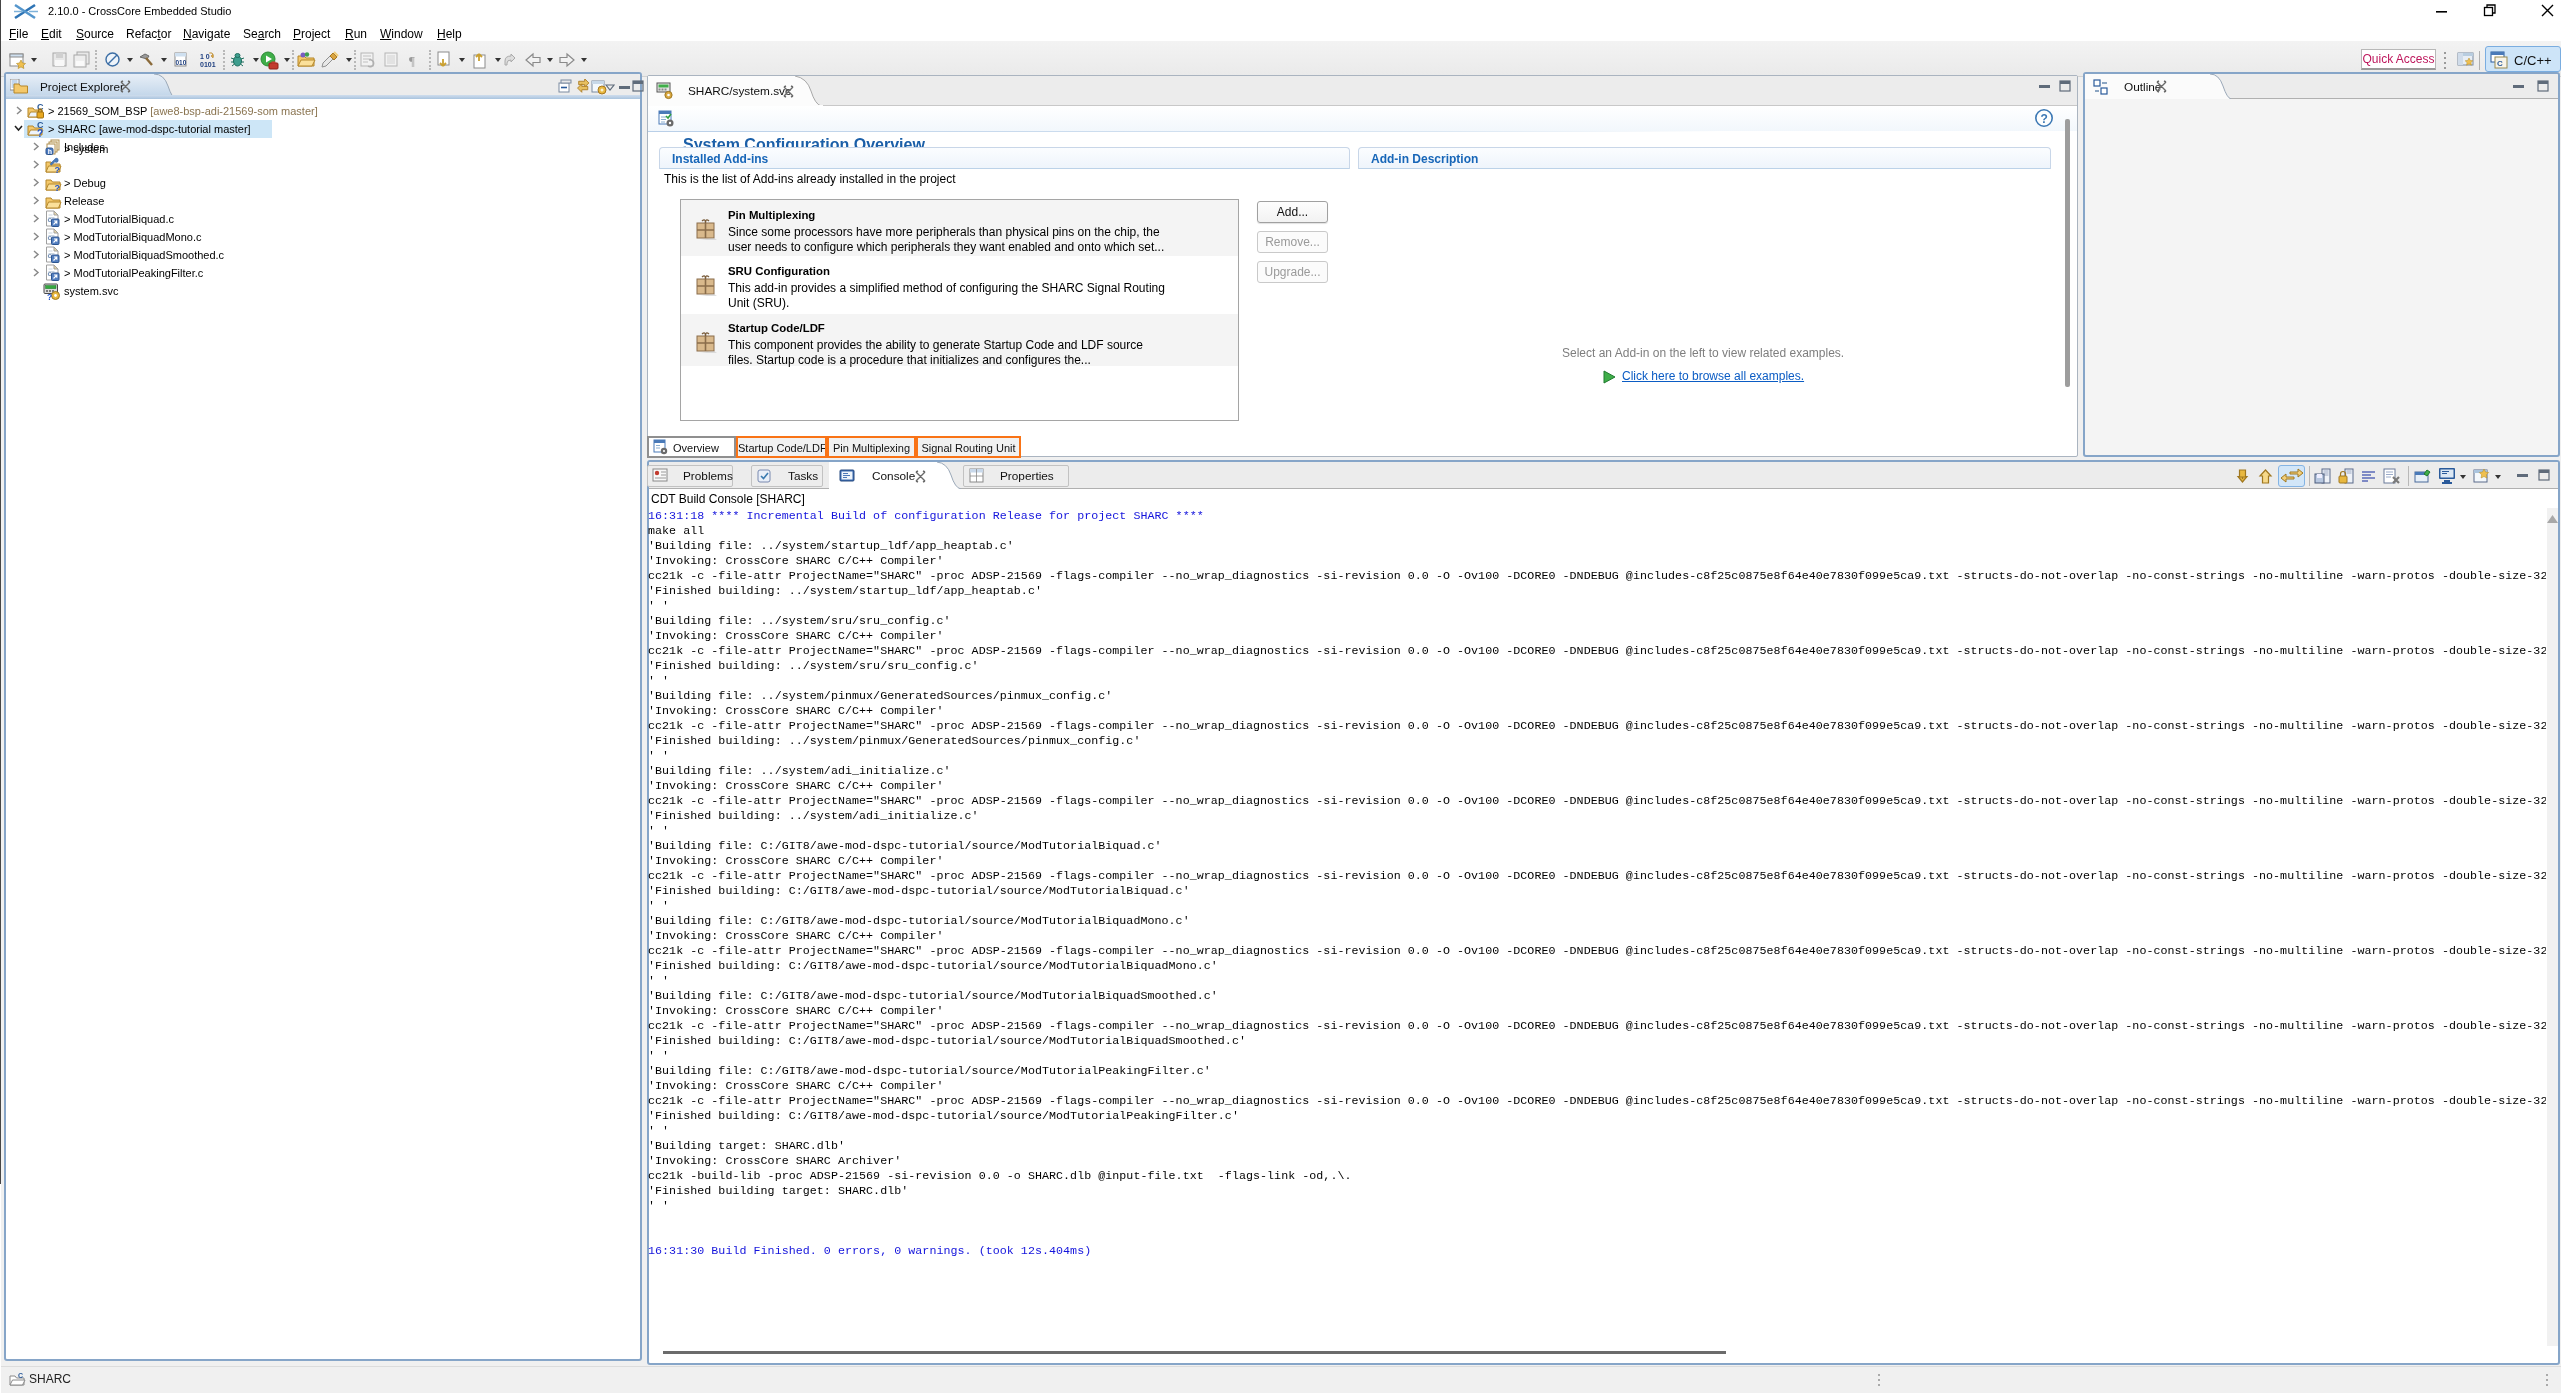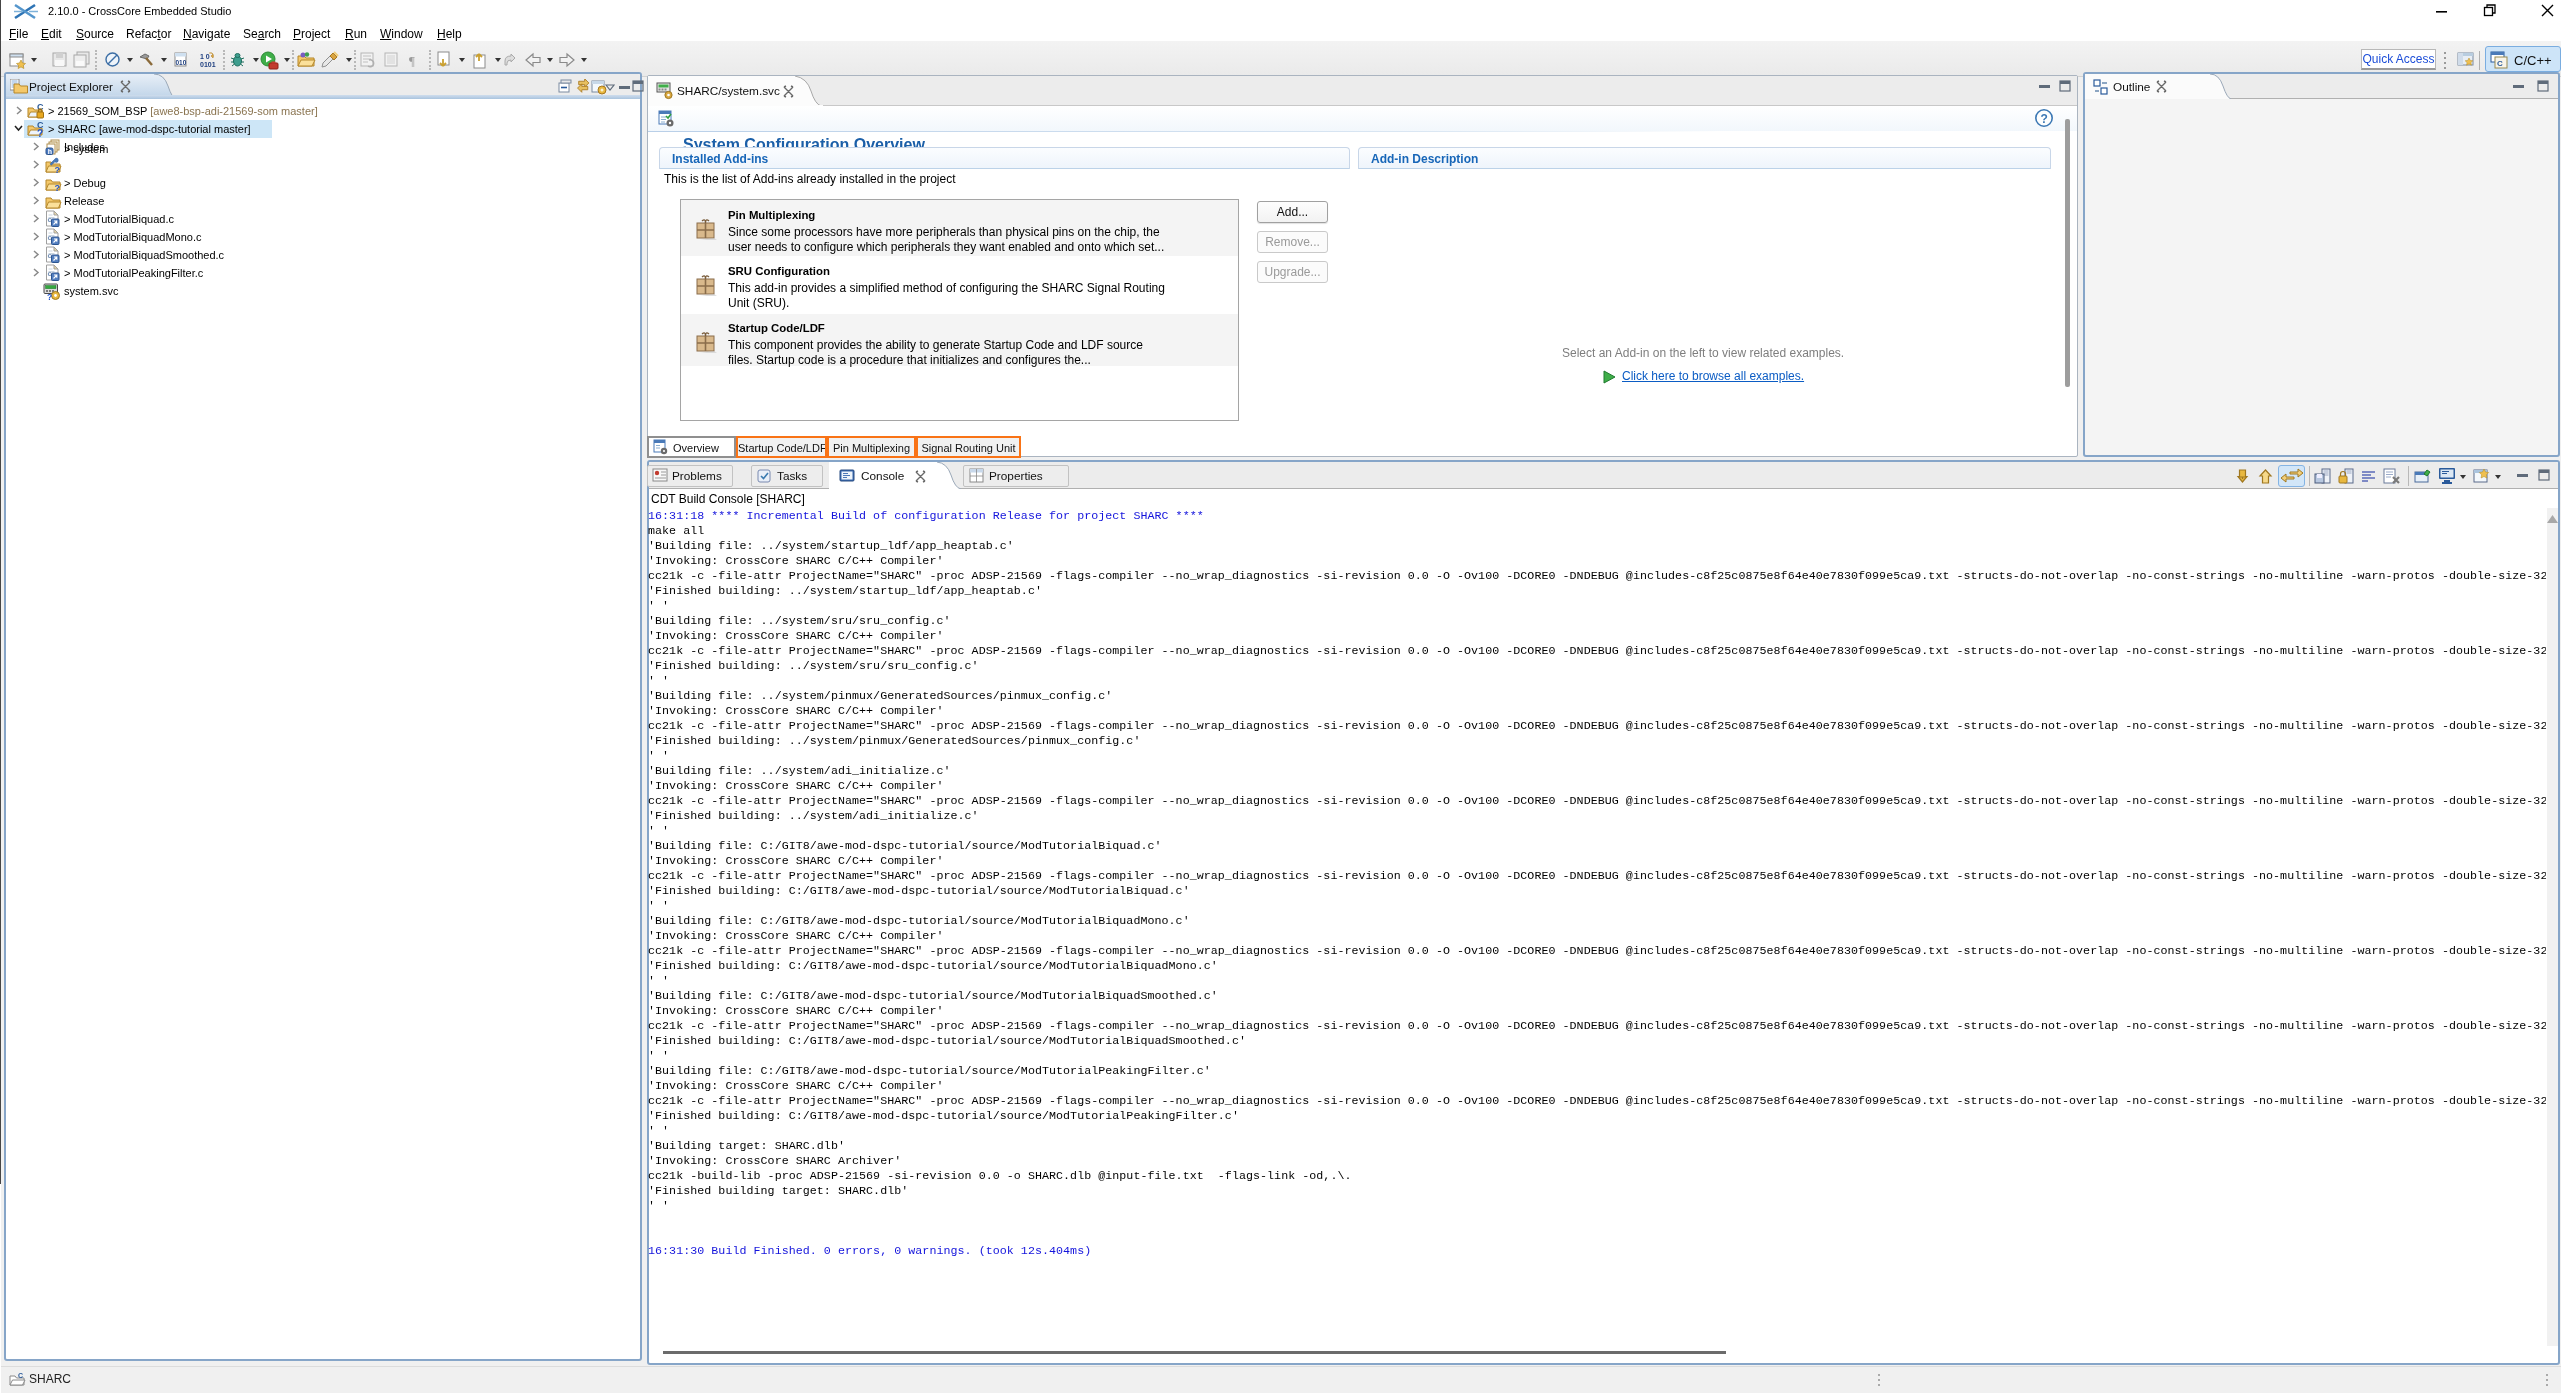--- a/index.html
+++ b/index.html
@@ -9,27 +9,27 @@
 #title { left:0; top:0; width:2561px; height:23px; background:#fff; }
 #titletext { left:47px; top:5px; font-size:11px; color:#000; }
 
 #menubar { left:0; top:23px; width:2561px; height:22px; background:#fff; }
 .mi { position:absolute; top:27px; font-size:12px; color:#000; }
 .mi u { text-decoration:underline; }
 
 #toolbar { left:0; top:41px; width:2561px; height:36px; background:linear-gradient(#f3f3f3,#eaeaea); border-bottom:1px solid #d2d2d2; }
 .tsep { position:absolute; top:4px; width:0px; height:20px; border-left:2px dotted #b8b8b8; }
 .dd { position:absolute; top:13px; width:0; height:0; border-left:3.5px solid transparent; border-right:3.5px solid transparent; border-top:4px solid #333; }
-#qa { left:2360px; top:49px; width:75px; height:21px; background:#fff; border:1px solid #b8b8b8; border-bottom:2px solid #9a9a9a; color:#1d4ed8; font-size:12px; text-align:center; line-height:19px; }
+#qa { left:2360px; top:49px; width:75px; height:21px; background:#fff; border:1px solid #b8b8b8; border-bottom:2px solid #9a9a9a; color:#be185d; font-size:12px; text-align:center; line-height:19px; }
 #ccpp { left:2484px; top:46px; width:76px; height:26px; background:#cde4f8; border:1px solid #7aade0; border-radius:3px; }
 
 #bench { left:0; top:77px; width:2561px; height:1289px; background:#f0f0f0; }
 
 .panel { position:absolute; background:#fff; border:2px solid #86a5c8; border-radius:3px; }
-.tabtext { position:absolute; top:6px; font-size:11.8px; color:#111; white-space:nowrap; }
+.tabtext { position:absolute; top:6px; font-size:11.8px; color:#111; white-space:nowrap;margin-left:11px; }
 
 .trow { position:absolute; left:0; height:18px; line-height:18px; white-space:nowrap; font-size:11px; }
 .olive { color:#8a7450; }
 .sel { position:absolute; background:#cde6f7; height:18px; }
 
 #edhead { font-size:16px; font-weight:bold; color:#1b5fa8;margin-top:27px; }
 .sect { position:absolute; border:1px solid #c8d6e8; border-bottom:none; border-radius:4px 4px 0 0; background:linear-gradient(#fbfdff,#eef4fb); }
 .sect .st { position:absolute; left:12px; top:4px; font-size:12px; font-weight:bold; color:#1766b8; }
 .sect .ul { position:absolute; left:0; right:0; bottom:0; height:1px; background:#bcd2e8; }
 .btn { position:absolute; width:71px; height:22px; border:1px solid #a0a0a0; border-radius:3px; background:linear-gradient(#fdfdfd,#f2f2f2); font-size:12px; text-align:center; line-height:20px; color:#111; box-shadow:0 1px 1px rgba(0,0,0,0.12); }

